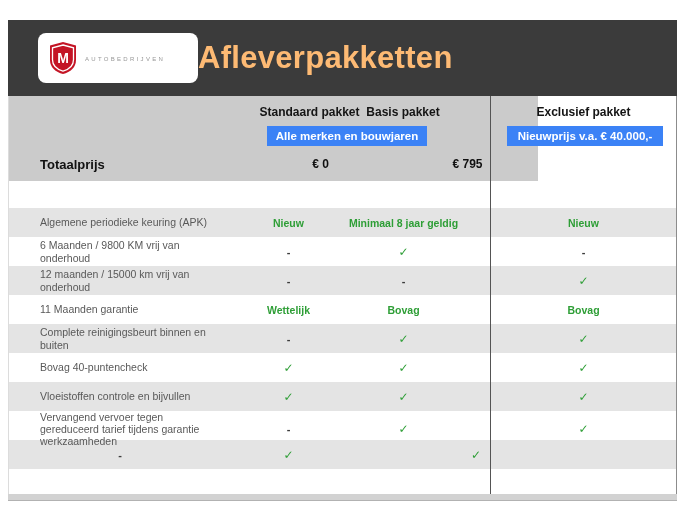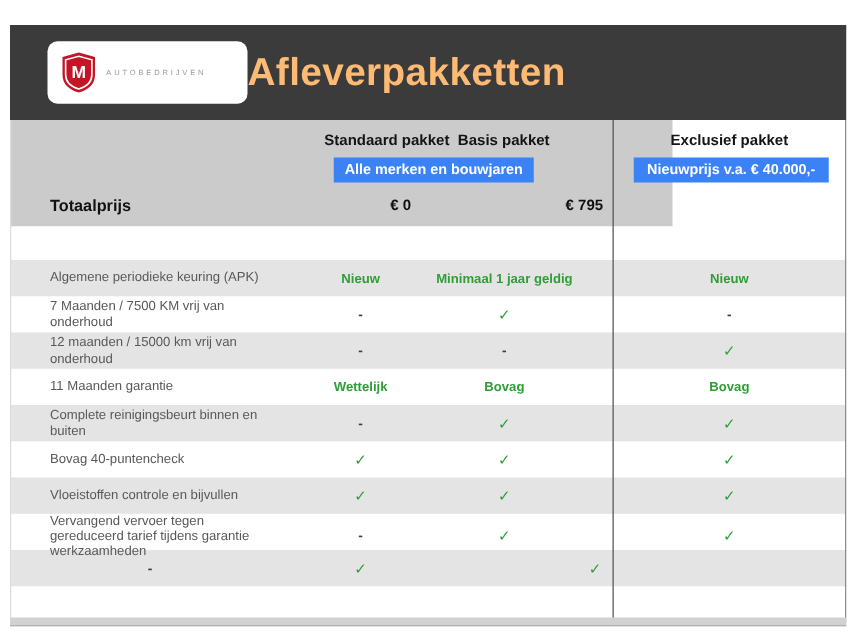--- a/index.html
+++ b/index.html
@@ -104,26 +104,26 @@
       <div class="t-val">€ 795</div>
       <div></div>
       <div class="t-val">€ 1.620</div>
     </div>
   </div>
 
   <div class="rows">
       <div class="row grid-row alt">
         <div class="cell-label">Algemene periodieke keuring (APK)</div>
         <div class="cell-val green">Nieuw</div>
-        <div class="cell-val green">Minimaal 1 jaar geldig</div>
+        <div class="cell-val green">Minimaal 8 jaar geldig</div>
         <div class=""></div>
         <div class="cell-val green">Nieuw</div>
       </div>
       <div class="row grid-row">
-        <div class="cell-label">7 Maanden / 7500 KM vrij van onderhoud</div>
+        <div class="cell-label">6 Maanden / 9800 KM vrij van onderhoud</div>
         <div class="cell-val dash">-</div>
         <div class="cell-val check">✓</div>
         <div class=""></div>
         <div class="cell-val dash">-</div>
       </div>
       <div class="row grid-row alt">
         <div class="cell-label">12 maanden / 15000 km vrij van onderhoud</div>
         <div class="cell-val dash">-</div>
         <div class="cell-val dash">-</div>
         <div class=""></div>

